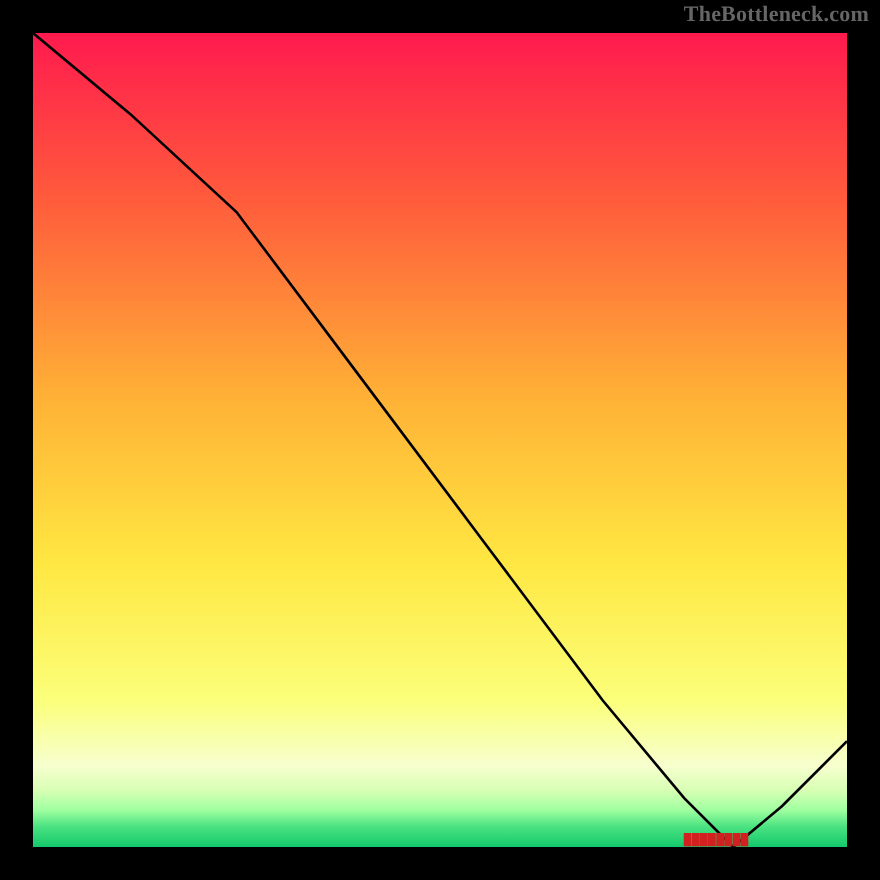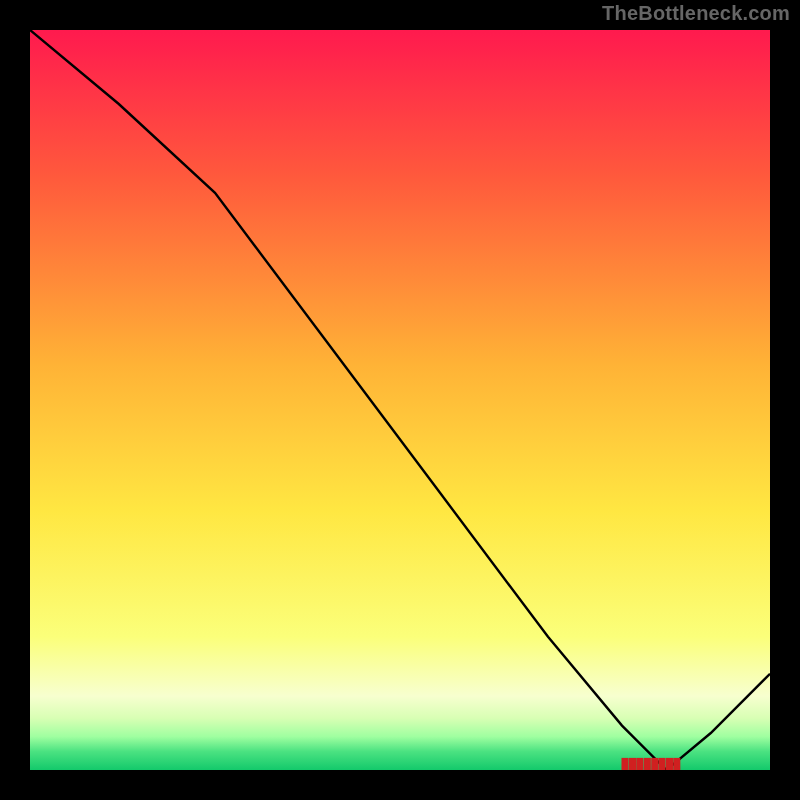--- a/index.html
+++ b/index.html
@@ -9,20 +9,21 @@
     height: 800px;
     background: #000;
     font-family: Arial, Helvetica, sans-serif;
     overflow: hidden;
   }
   .frame {
     position: relative;
     width: 800px;
     height: 800px;
     background: #000;
+    font-family: Liberation Serif, serif;
   }
   .attribution {
     position: absolute;
     top: 2px;
     right: 10px;
     color: #666;
     font-size: 20px;
     font-weight: 600;
     letter-spacing: 0.2px;
   }

